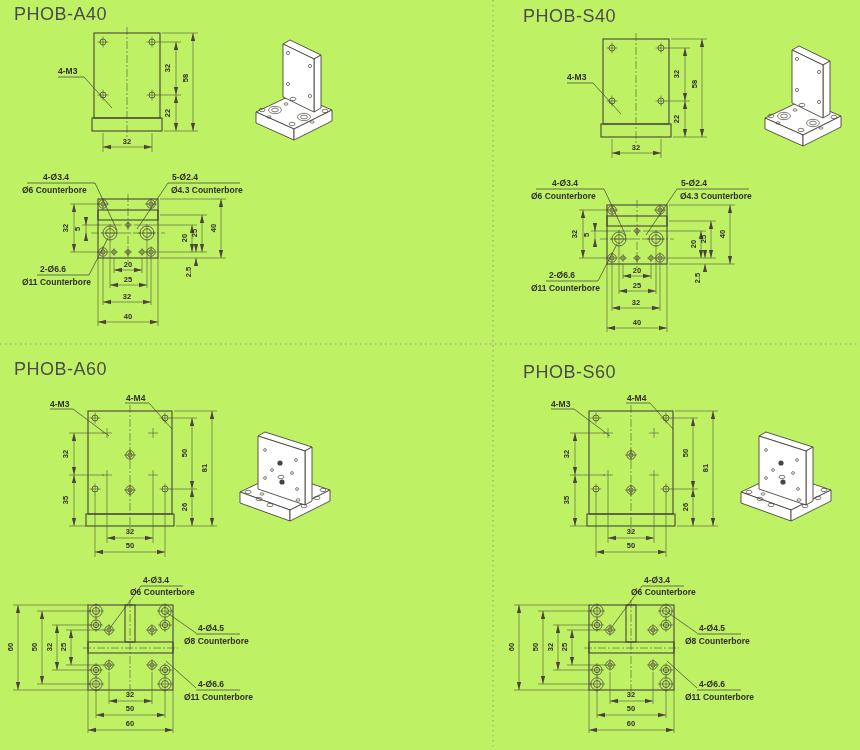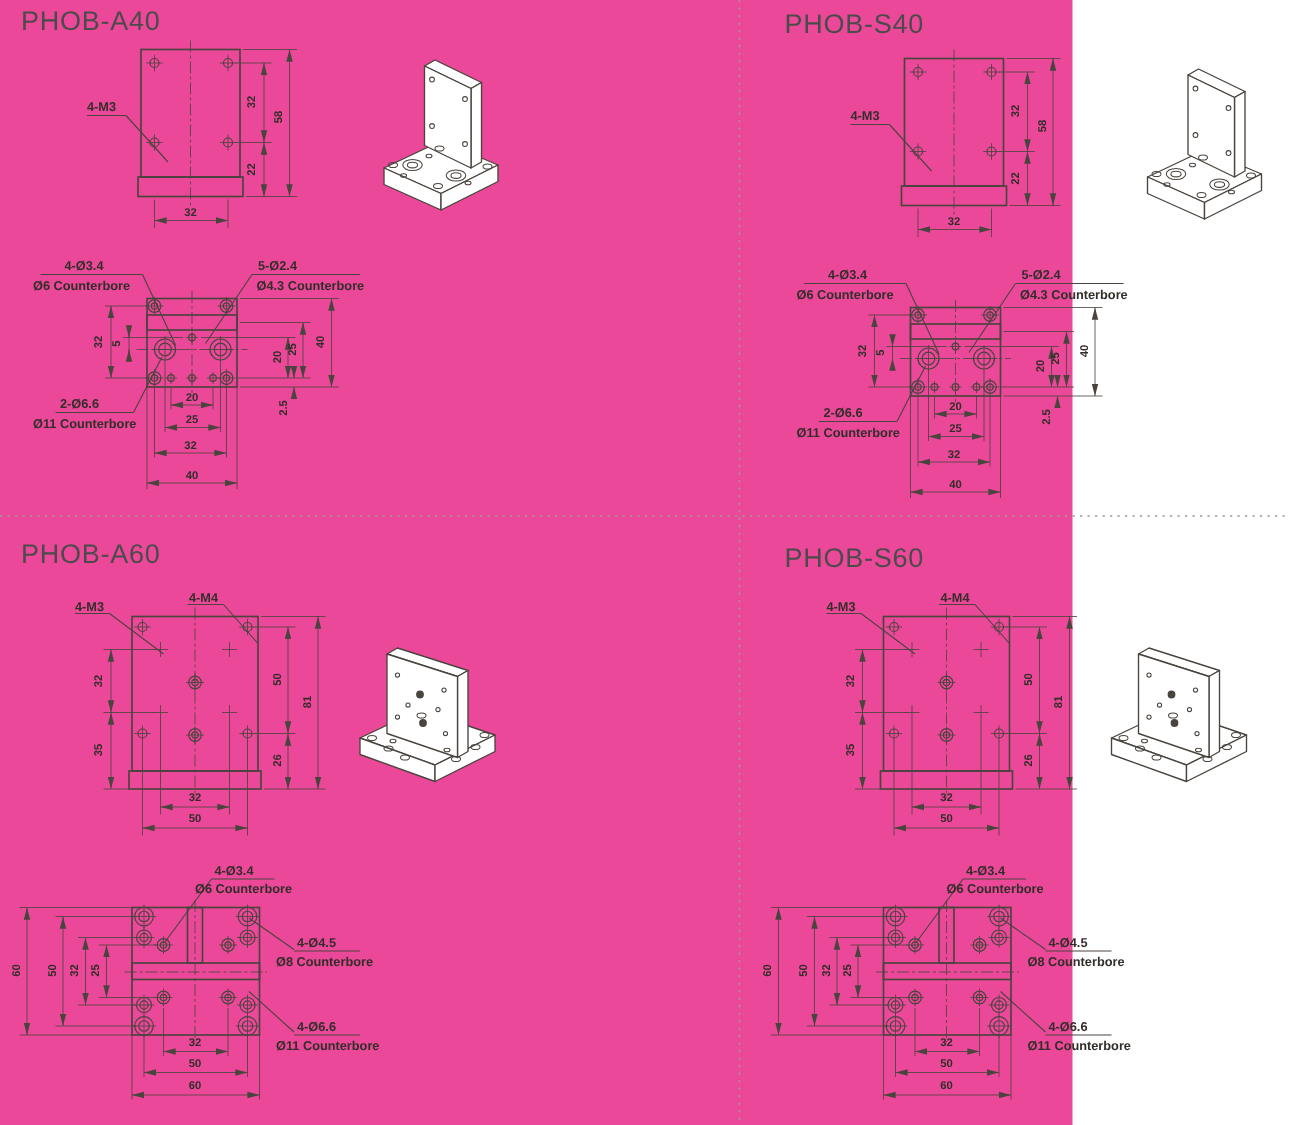--- a/index.html
+++ b/index.html
@@ -1,16 +1,16 @@
 <!DOCTYPE html>
 <html><head>
 <meta charset="utf-8">
 <style>
   html,body{margin:0;padding:0;background:#ffffff;}
-  .stage{width:715px;height:750px;position:relative;background:#ec4899;}
+  .stage{width:860px;height:750px;position:relative;background:#bef264;}
   svg{display:block;}
   .ol{fill:none;stroke:#4a443e;stroke-width:1.1;}
   .thin{fill:none;stroke:#4a443e;stroke-width:0.55;}
   .cl{fill:none;stroke:#4a443e;stroke-width:0.55;stroke-dasharray:8 2 2 2;}
   .dim{fill:none;stroke:#4a443e;stroke-width:0.55;marker-start:url(#ma);marker-end:url(#ma);}
   .ar{fill:none;stroke:#4a443e;stroke-width:0.55;marker-end:url(#ma);}
   .ld{fill:none;stroke:#4a443e;stroke-width:0.75;}
   .hole{fill:none;stroke:#4a443e;stroke-width:0.8;}
   .iso{fill:#ffffff;stroke:#4a443e;stroke-width:0.9;stroke-linejoin:round;}
   .isoe{fill:none;stroke:#4a443e;stroke-width:0.7;}

